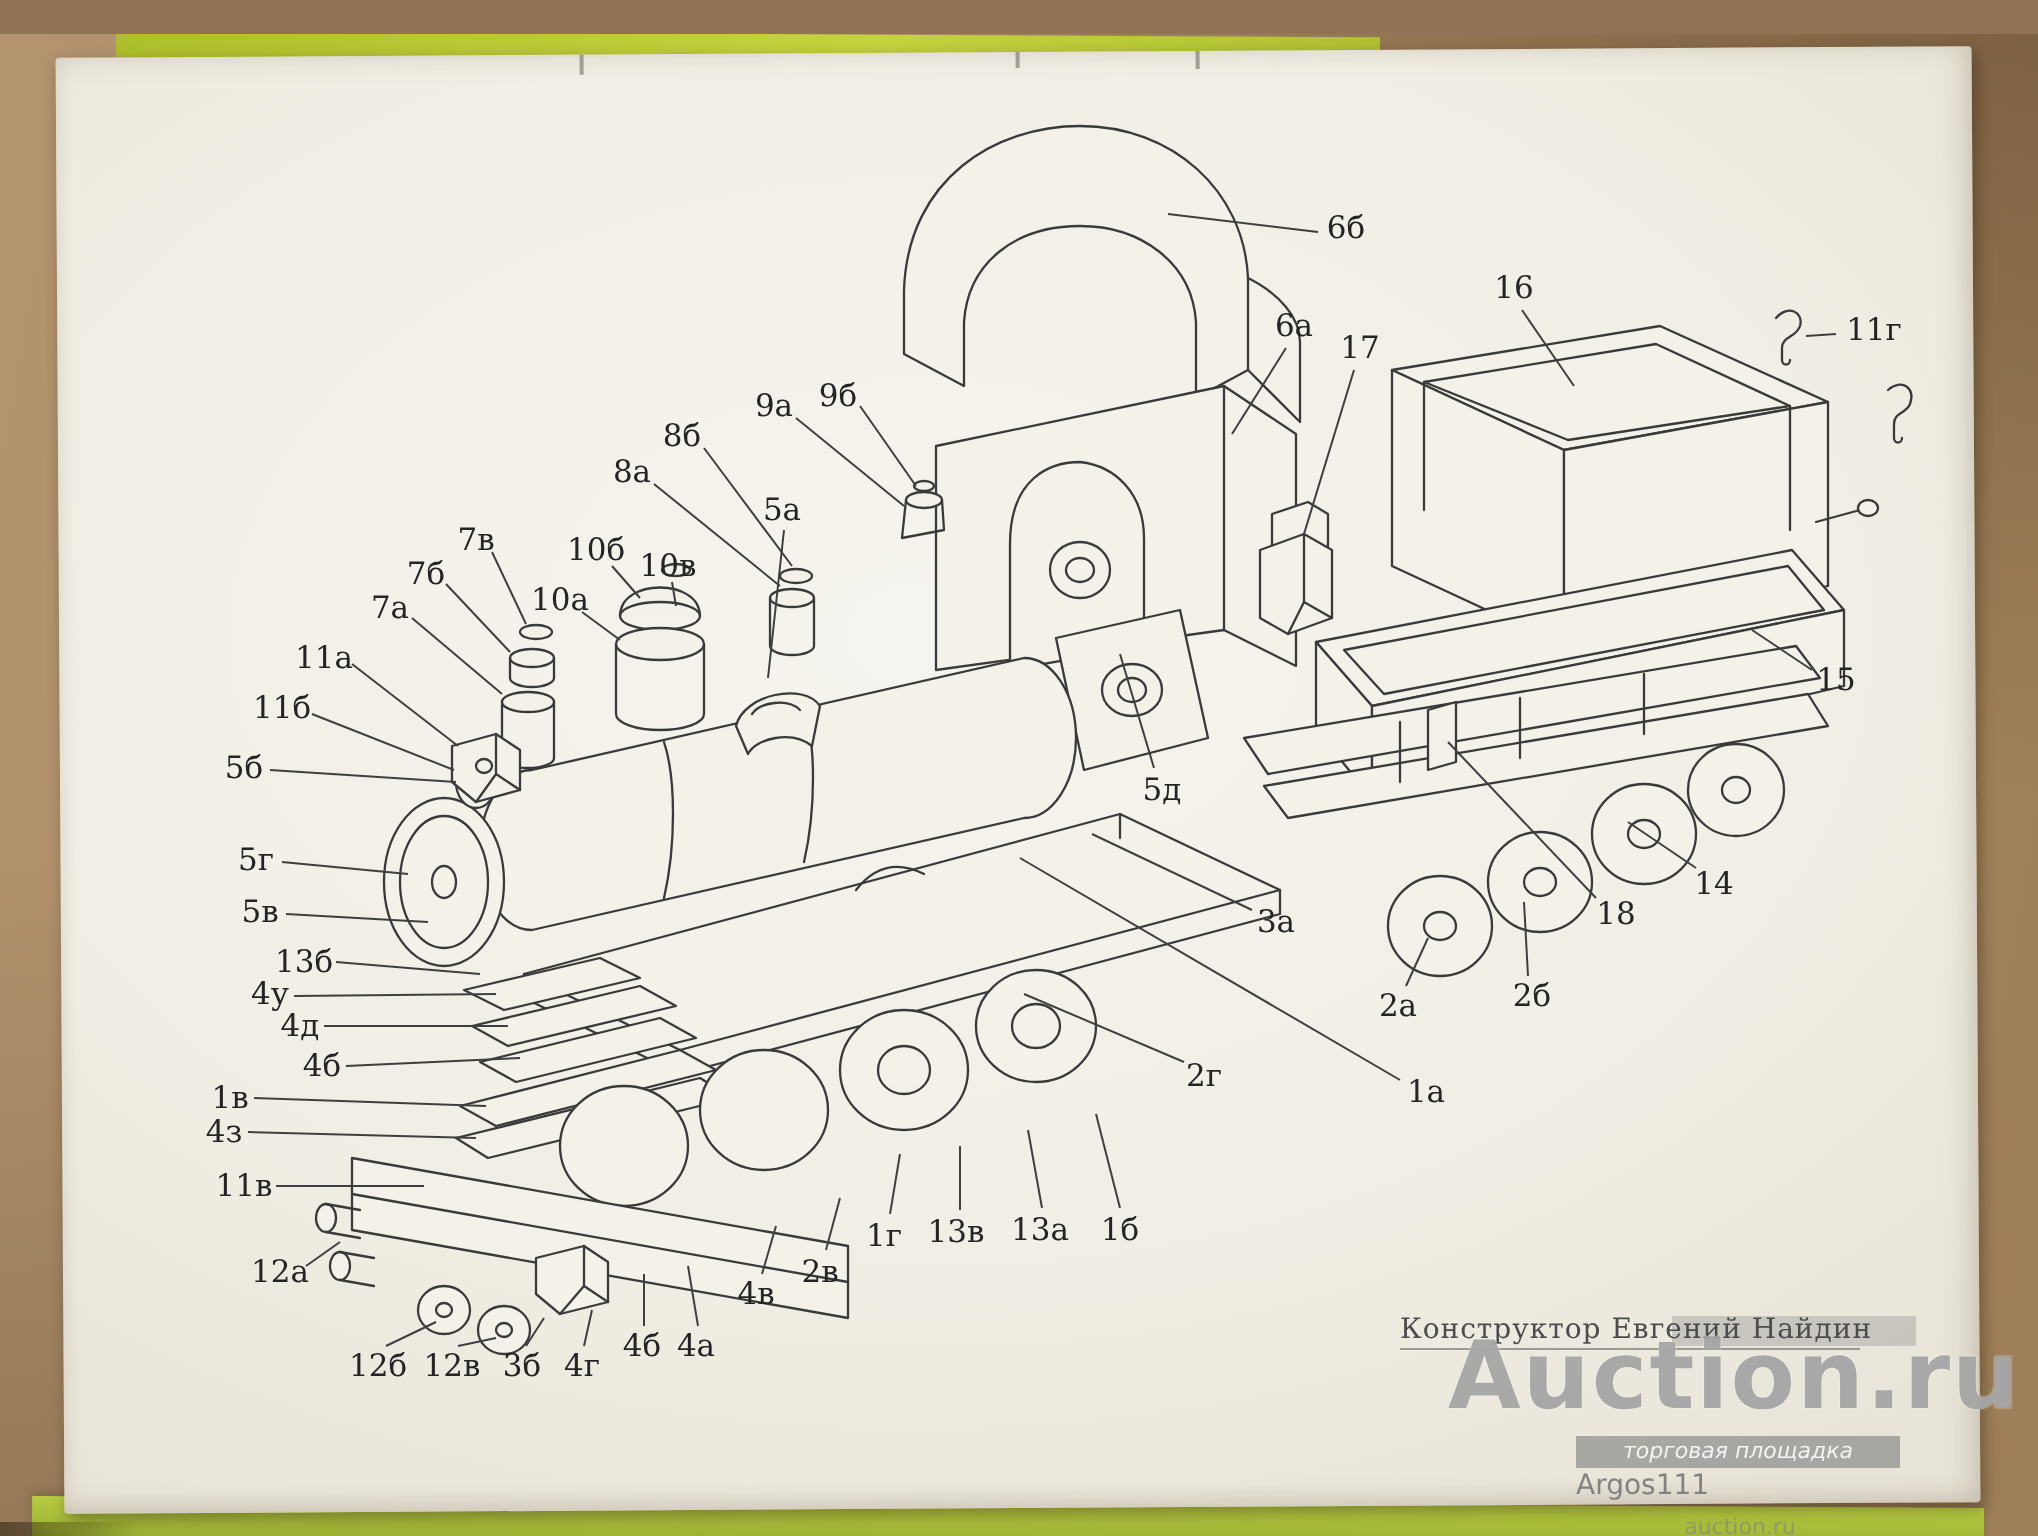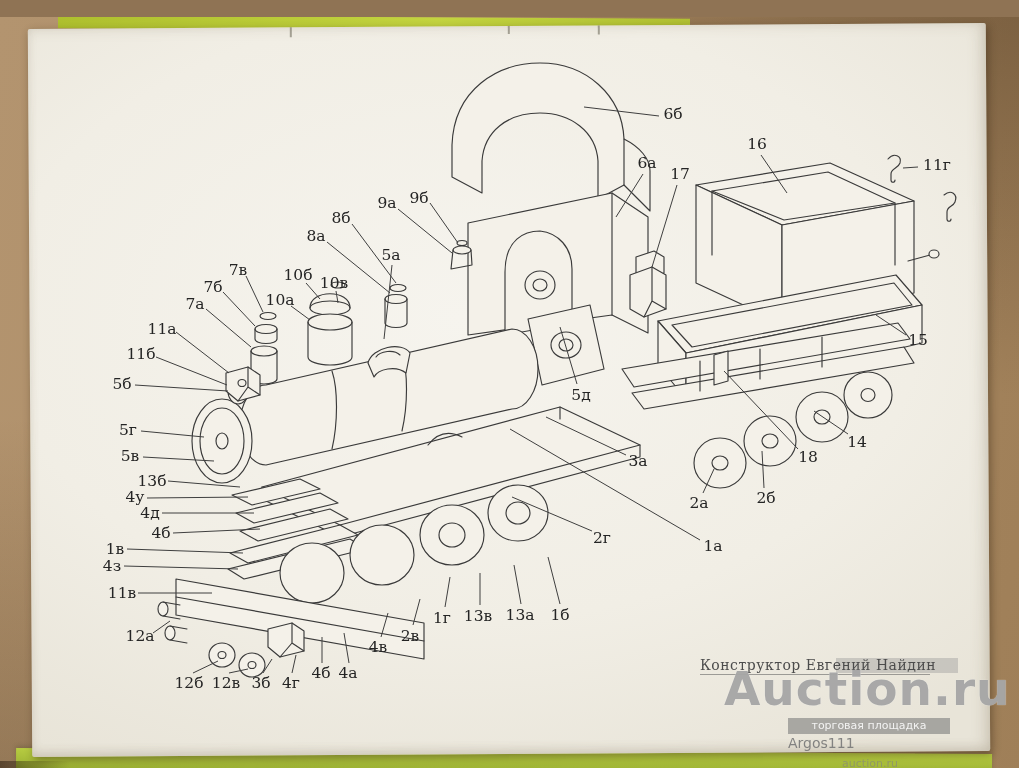--- a/index.html
+++ b/index.html
@@ -47,21 +47,21 @@
   }
   .wm-site{
     position:absolute;left:724px;top:648px;width:290px;
     font-family:"DejaVu Sans", sans-serif;font-weight:bold;font-size:47px;line-height:1.0;
     color:rgba(150,150,150,.82);text-shadow:0 0 1px rgba(255,255,255,.8);
     letter-spacing:1px;
   }
   .wm-band{
     position:absolute;left:788px;top:701px;width:162px;height:16px;
     background:rgba(128,128,128,.62);color:rgba(250,250,250,.92);
-    font-family:"DejaVu Sans", sans-serif;font-size:11px;text-align:center;line-height:16px;
+    font-family:"DejaVu Sans", sans-serif;font-size:11px;text-align:center;line-height:16px;font-style:italic;
   }
   .wm-seller{
     position:absolute;left:788px;top:718px;width:162px;text-align:left;
     font-family:"DejaVu Sans", sans-serif;font-size:14px;color:rgba(120,120,120,.9);
   }
   .wm-small{
     position:absolute;left:800px;top:740px;width:140px;text-align:center;
     font-family:"DejaVu Sans", sans-serif;font-size:11px;color:rgba(130,130,130,.6);
   }
   .wm-chunk{position:absolute;background:rgba(150,150,150,.4);}

